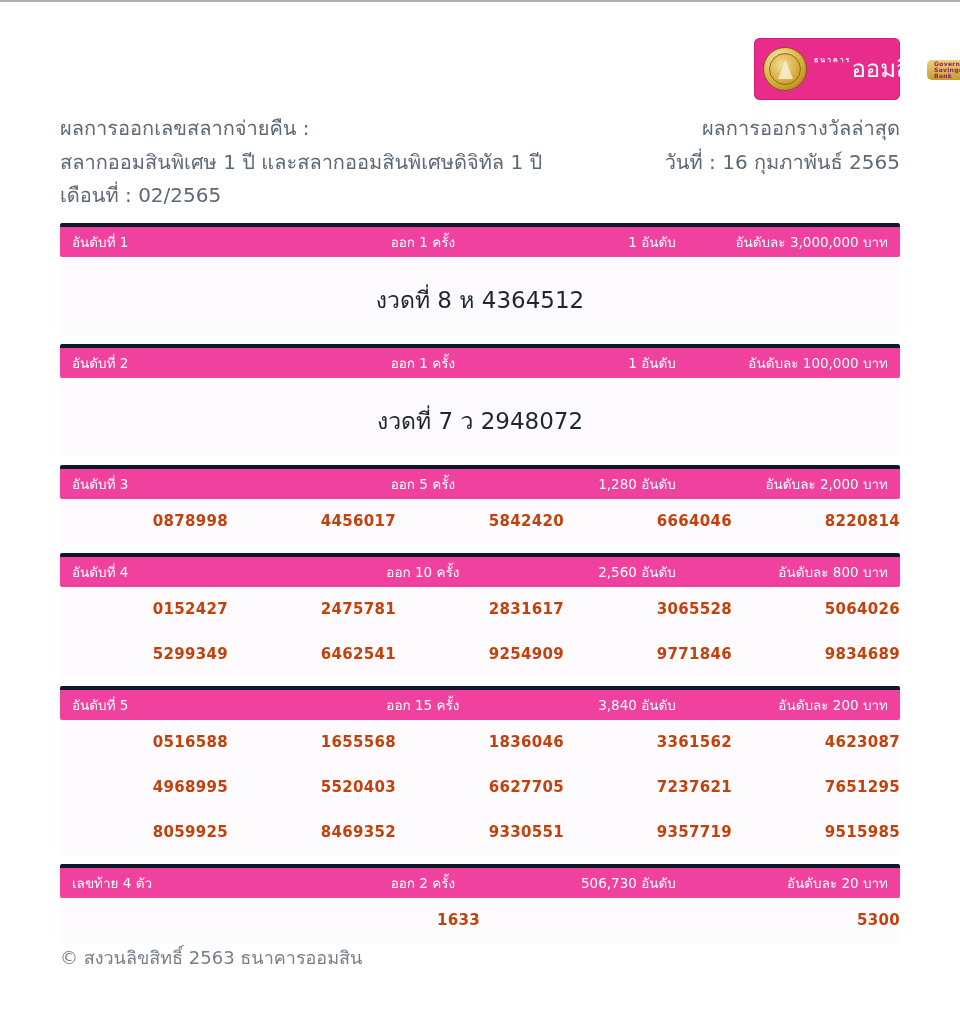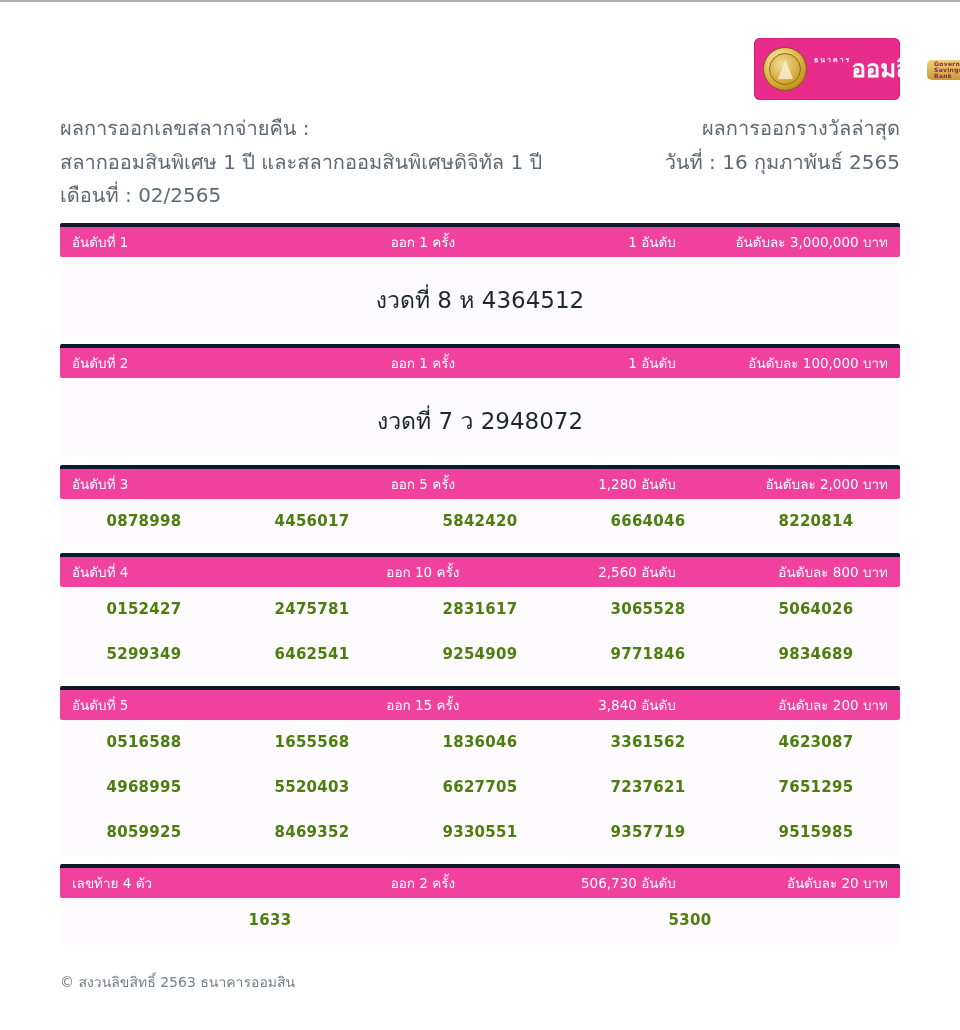--- a/index.html
+++ b/index.html
@@ -39,21 +39,21 @@
   }
   .emblem::after {
     content:""; position:absolute; left:14px; top:12px;
     width:15px; height:19px;
     background:#f7efd2;
     clip-path:polygon(50% 0, 100% 100%, 0 100%);
     opacity:.85;
   }
   .logo-text { display:flex; flex-direction:row; align-items:flex-start; color:#fff; line-height:1; }
   .logo-prefix { font-size:7px; letter-spacing:2px; margin-bottom:2px; font-weight:bold; }
-  .logo-name { font-size:24px; font-weight:bold; }
+  .logo-name { font-size:24px; font-weight:normal; }
   .logo-en {
     margin-top:3px;
     background:linear-gradient(#ecd27c,#c79b2e);
     color:#8c2555;
     font-size:6px; font-weight:bold;
     padding:1px 7px; border-radius:5px;
     letter-spacing:.3px;
   }
 
   
@@ -92,30 +92,29 @@
     padding:25px 0 17px;
     font-weight:500;
   }
   .num-row {
     display:grid;
     grid-template-columns:repeat(5,1fr);
     padding:13px 0 14px;
   }
   .num-row.cols2 { grid-template-columns:repeat(2,1fr); }
   .num {
-    text-align:center;
+    text-align:right;
     font-size:15px;
     font-weight:bold;
-    color:#4d7c0f;
+    color:#c2410c;
     letter-spacing:.3px;
   }
 
   .footer {
-    margin-top:28px;
-    font-size:14px;
+    font-size:18px;
     color:#747f8a;
   }
 </style>
 </head>
 <body>
 
 <div class="top-line"></div>
 
 <div class="page">
 

